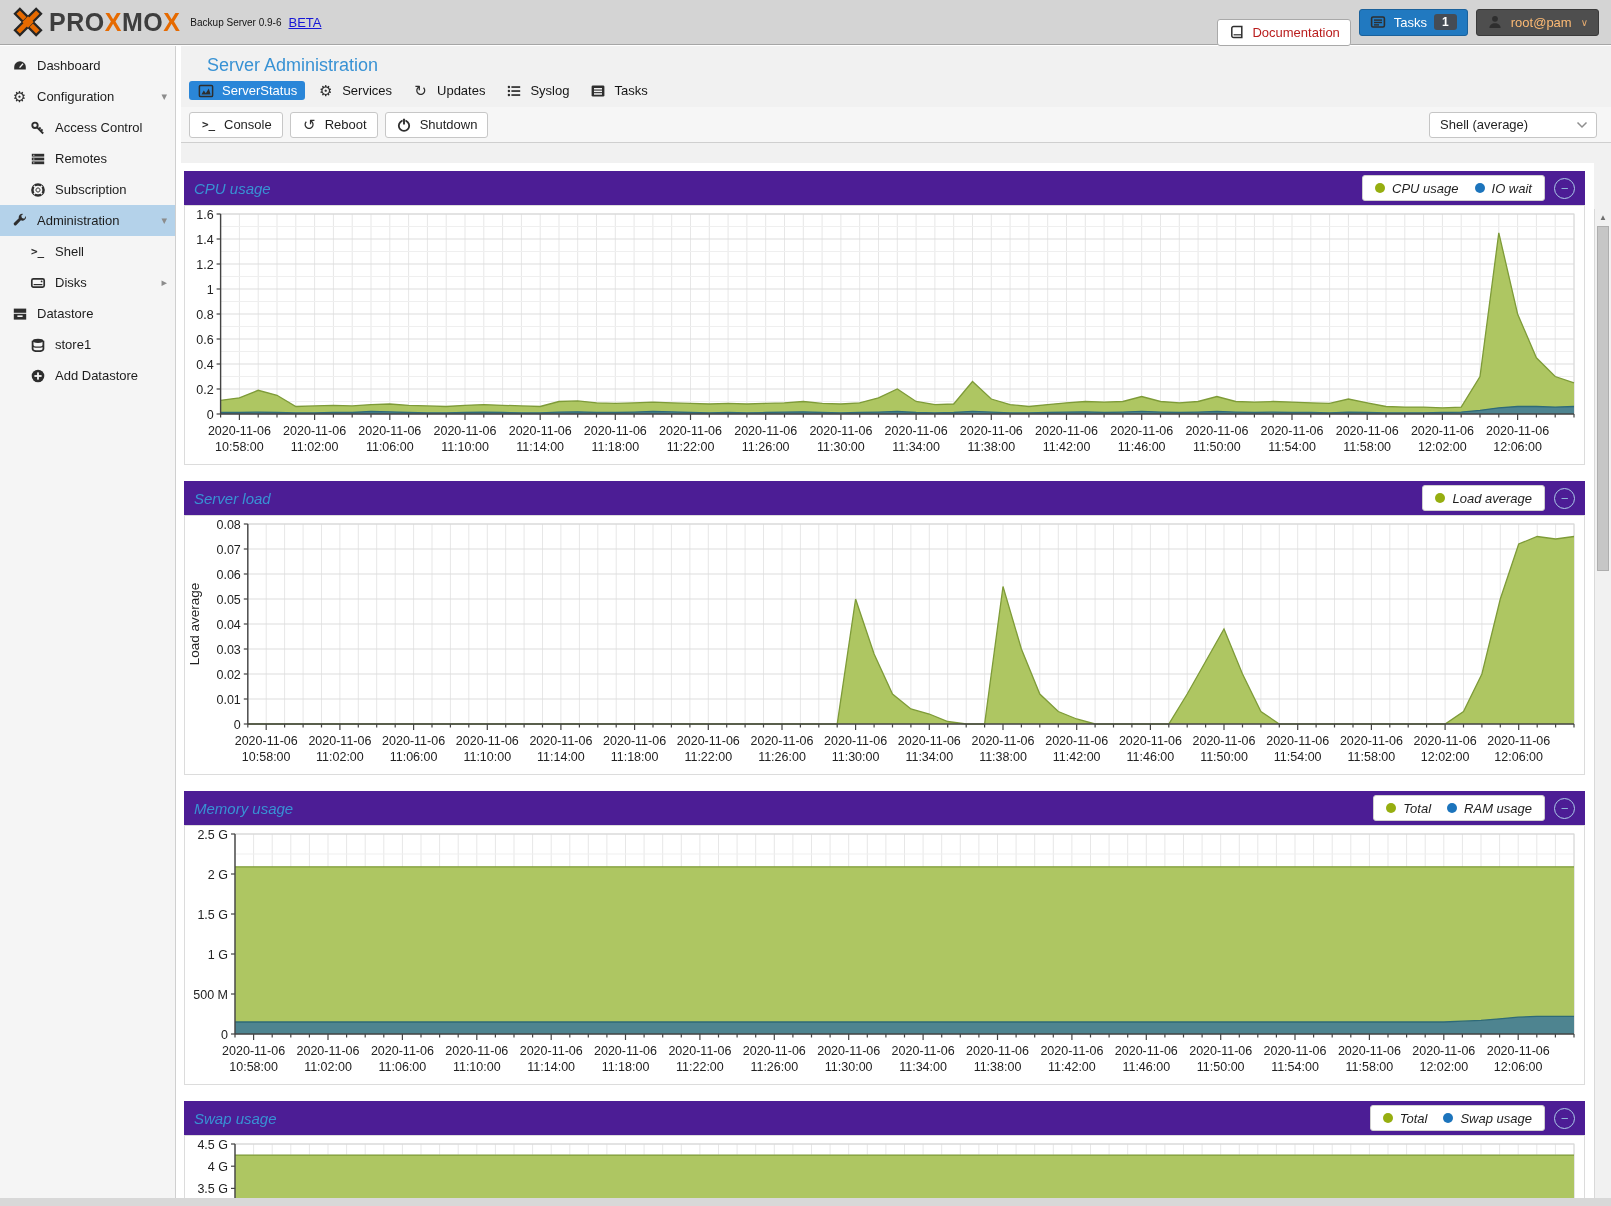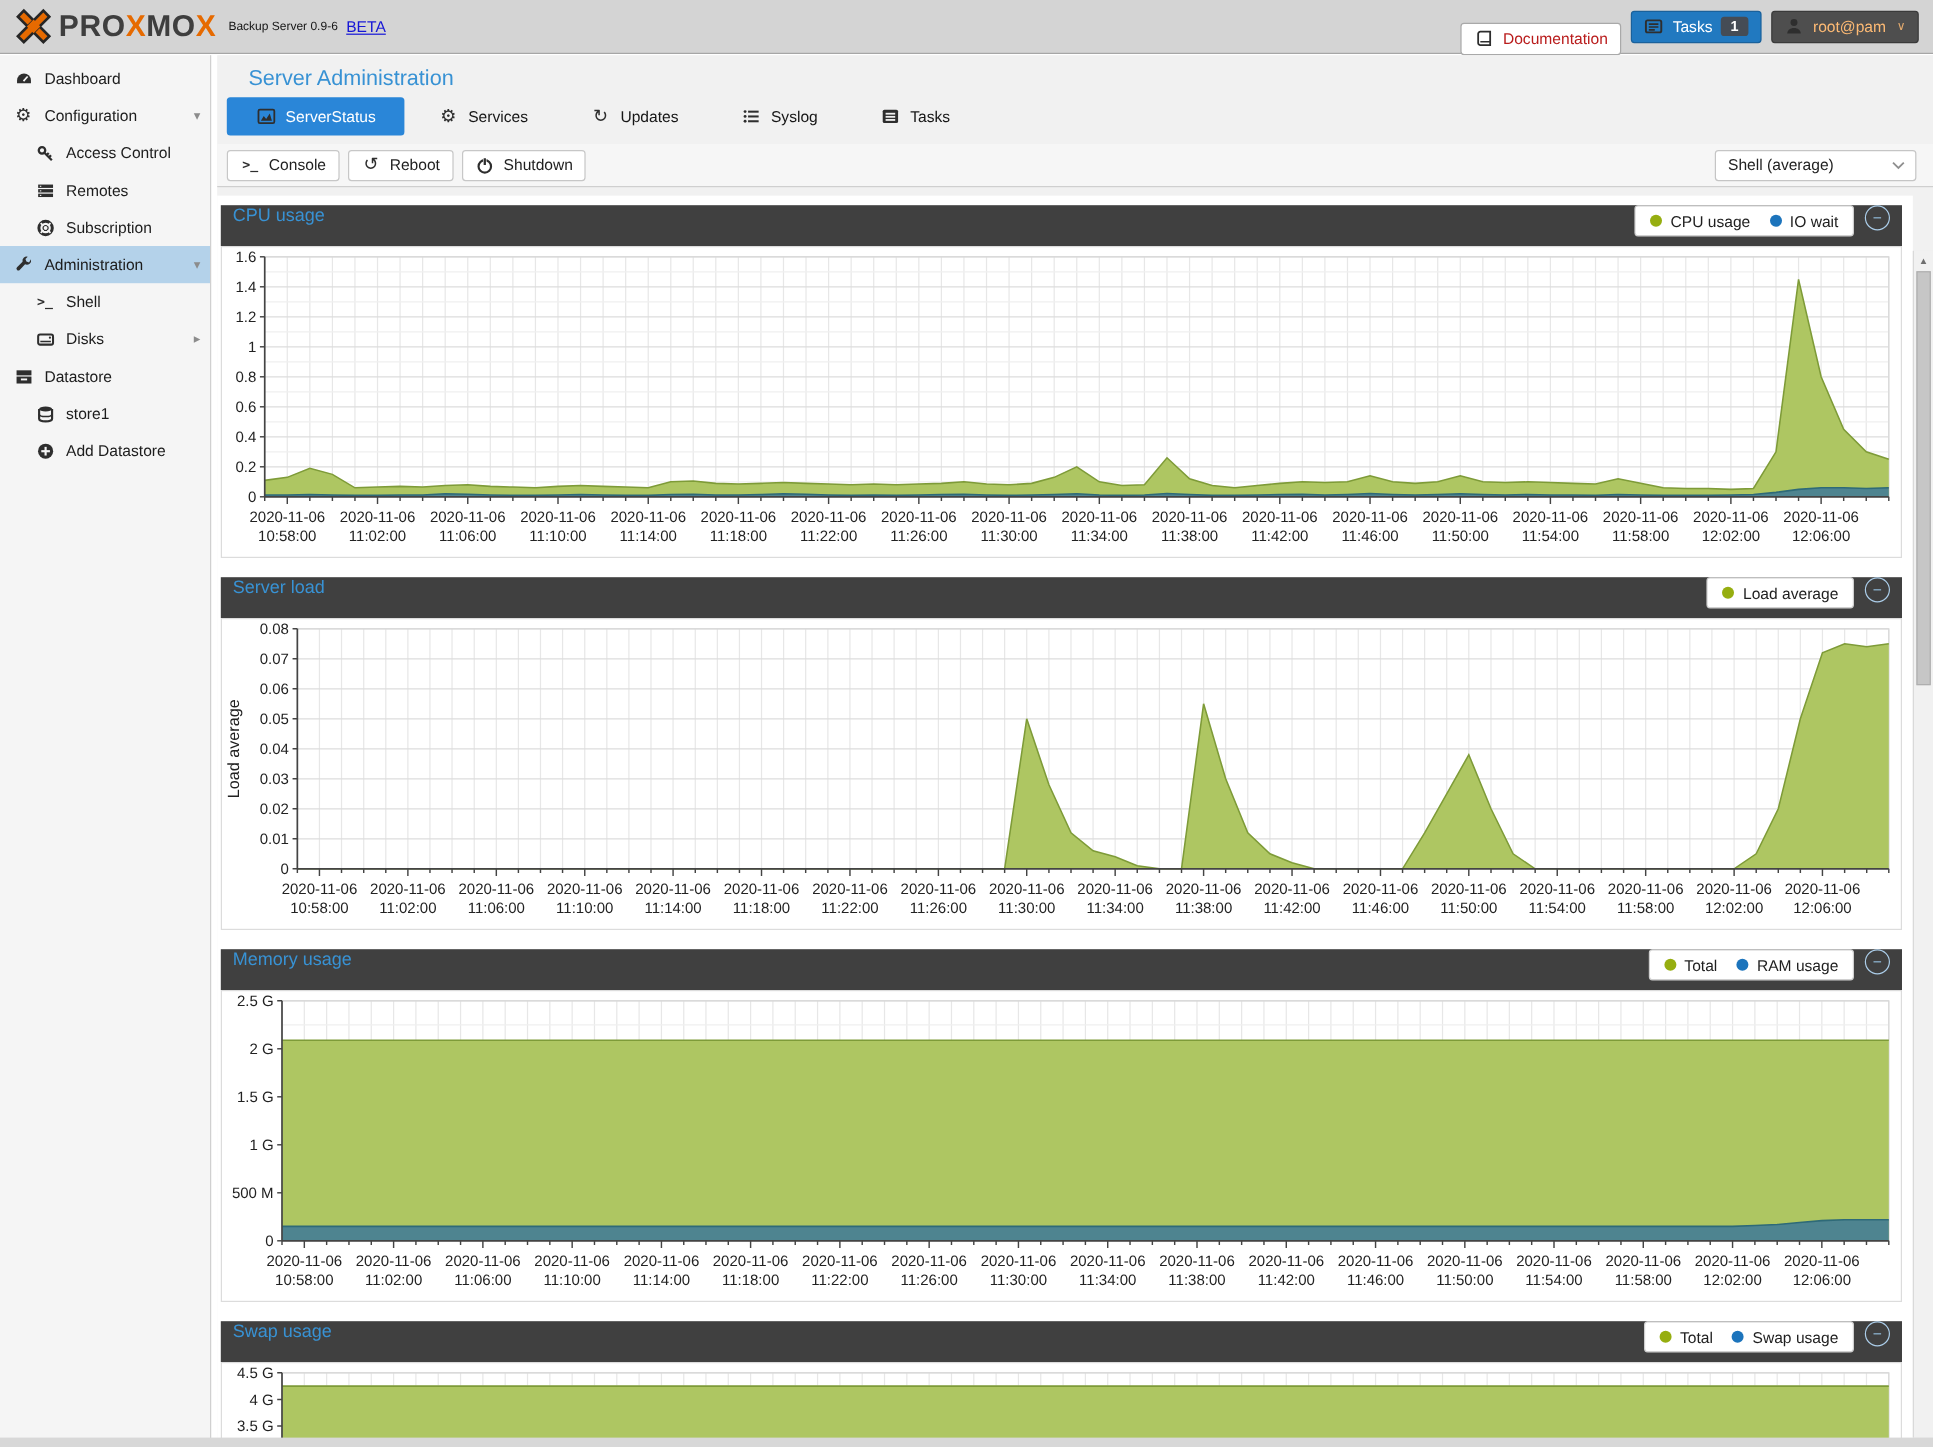--- a/index.html
+++ b/index.html
@@ -31,34 +31,34 @@
   .side-item .expander{margin-left:auto;color:#8c8c8c;font-size:11px;}
   .icn{width:17px;height:17px;display:inline-flex;align-items:center;justify-content:center;
        color:#2e2e2e;flex:0 0 auto;}
   .icn svg{display:block;}
   .icn.txt{font-weight:bold;font-size:11px;font-family:"DejaVu Sans Mono",monospace;}
   .icn.glyph{font-size:15px;line-height:1;}
   
   #main{position:absolute;left:181px;top:46px;right:0;bottom:0;background:#f1f1f1;}
   .m-title{padding:9px 0 0 4px;height:22px;color:#3892d4;font-size:18px;margin-left:22px;}
   .m-tabs{margin:4px 0 0 8px;display:flex;gap:4px;}
-  .tab{height:32px;padding:0 24px;display:flex;align-items:center;gap:8px;font-size:13px;
+  .tab{height:19px;padding:0 8px;display:flex;align-items:center;gap:8px;font-size:13px;
        color:#161616;border-radius:3px;cursor:pointer;}
   .tab.active{background:#2a86d8;color:#fff;}
   .m-toolbar{margin-top:7px;height:36px;background:#f6f6f6;border-bottom:1px solid #cfcfcf;
     display:flex;align-items:center;gap:7px;padding:0 14px 0 8px;box-sizing:border-box;}
   .tbtn{height:26px;background:#fff;border:1px solid #c7c7c7;border-radius:3px;display:flex;
     align-items:center;gap:7px;padding:0 10px;font-size:13px;color:#1f1f1f;cursor:pointer;box-sizing:border-box;}
   .combo{margin-left:auto;width:168px;height:26px;background:#fff;border:1px solid #c5c5c5;border-radius:3px;
     display:flex;align-items:center;padding:0 8px 0 10px;font-size:13px;cursor:pointer;box-sizing:border-box;}
   .combo .cchev{margin-left:auto;color:#8f8f8f;}
   #content{position:absolute;top:117px;left:0;right:17px;bottom:0;background:#fff;overflow:hidden;}
   
   .panel{margin:8px 9px 16px 3px;}
-  .panel-hd{height:34px;background:#404040;display:flex;padding:0 6px 0 10px;}
+  .panel-hd{height:34px;background:#4c1d95;display:flex;align-items:center;padding:0 6px 0 10px;font-style:italic;}
   .panel-title{color:#3892d4;font-size:15px;}
   .legend{margin-left:auto;height:26px;background:#fff;border:1px solid #cfcfcf;border-radius:3px;
     display:flex;align-items:center;gap:16px;padding:0 12px;box-sizing:border-box;}
   .leg-item{display:flex;align-items:center;gap:7px;font-size:13px;color:#1f1f1f;cursor:pointer;}
   .leg-dot{width:10px;height:10px;border-radius:50%;}
   .collapse-btn{width:21px;height:21px;border:1.5px solid #abcde9;border-radius:50%;color:#93bedd;
     display:flex;align-items:center;justify-content:center;margin:0 4px 0 9px;font-size:13px;cursor:pointer;box-sizing:border-box;}
   .chart{border:1px solid #dcdcdc;background:#fff;height:258px;overflow:hidden;}
   .chart.cropped{height:64px;}
   

